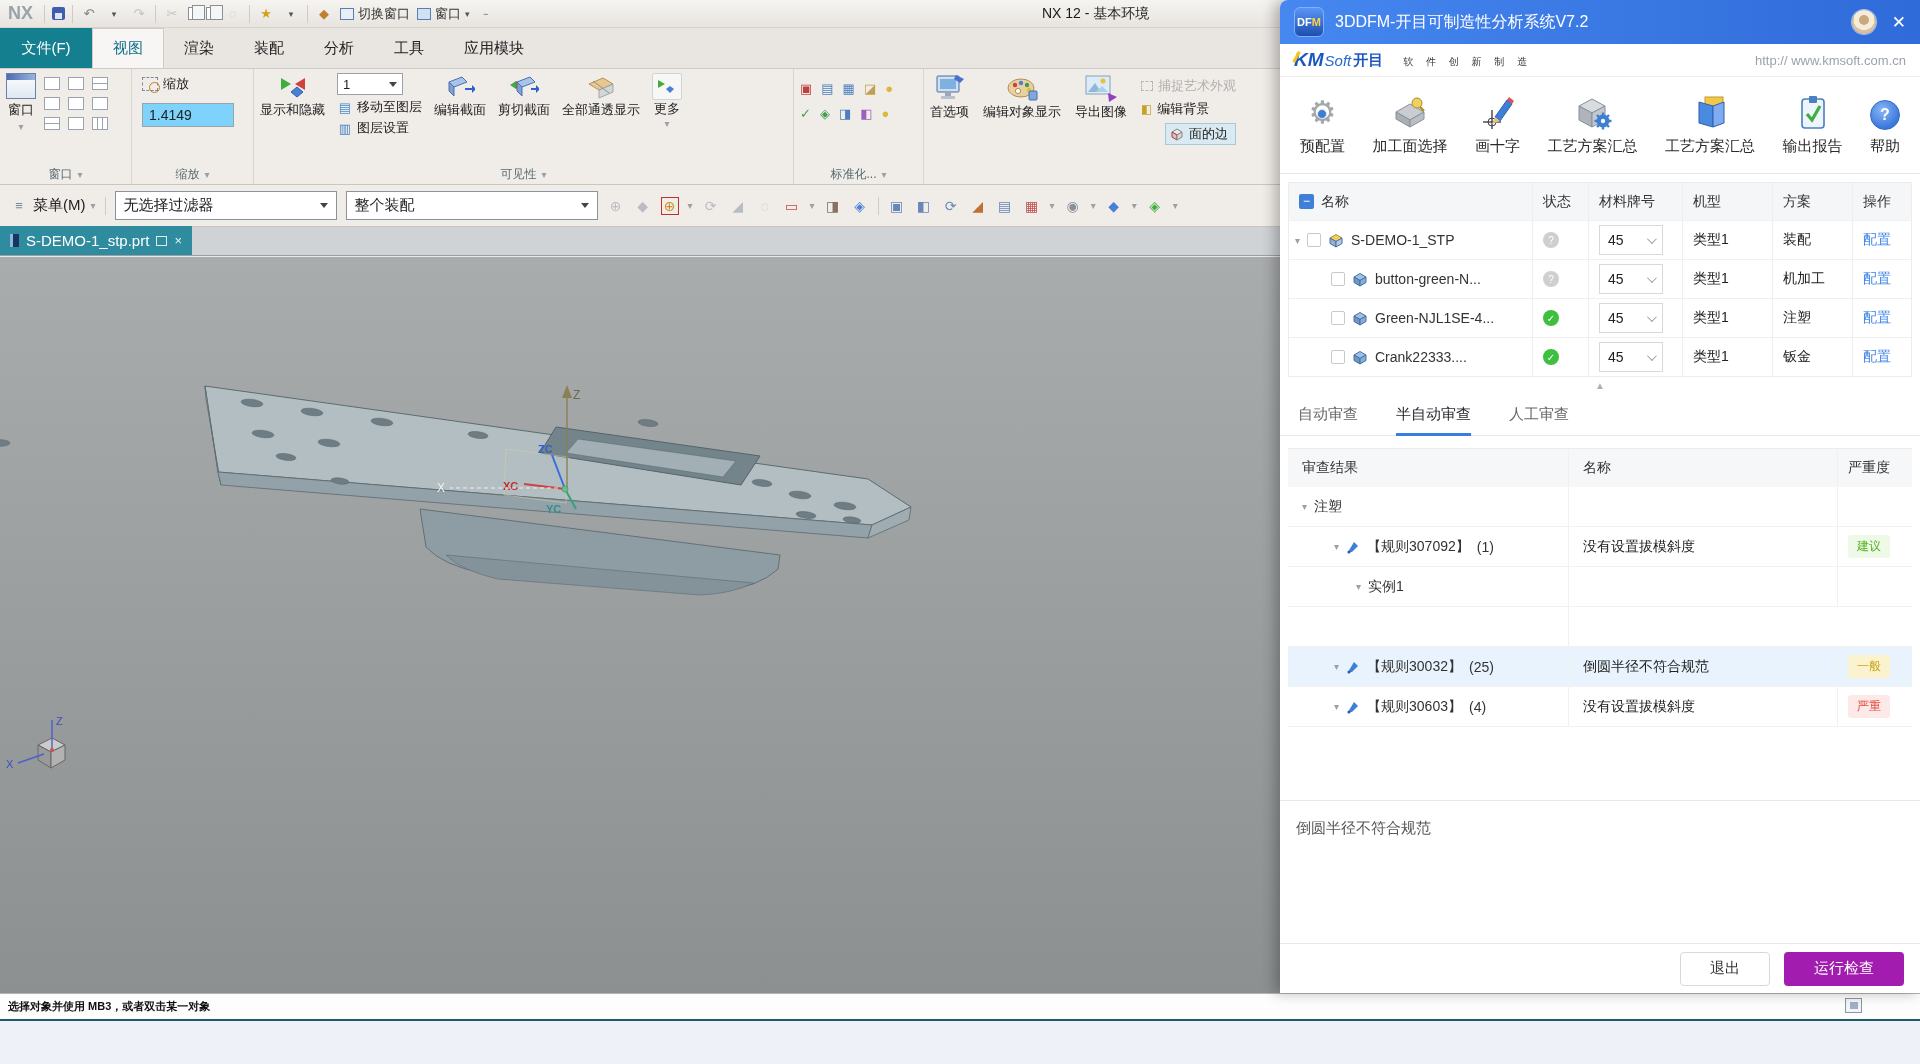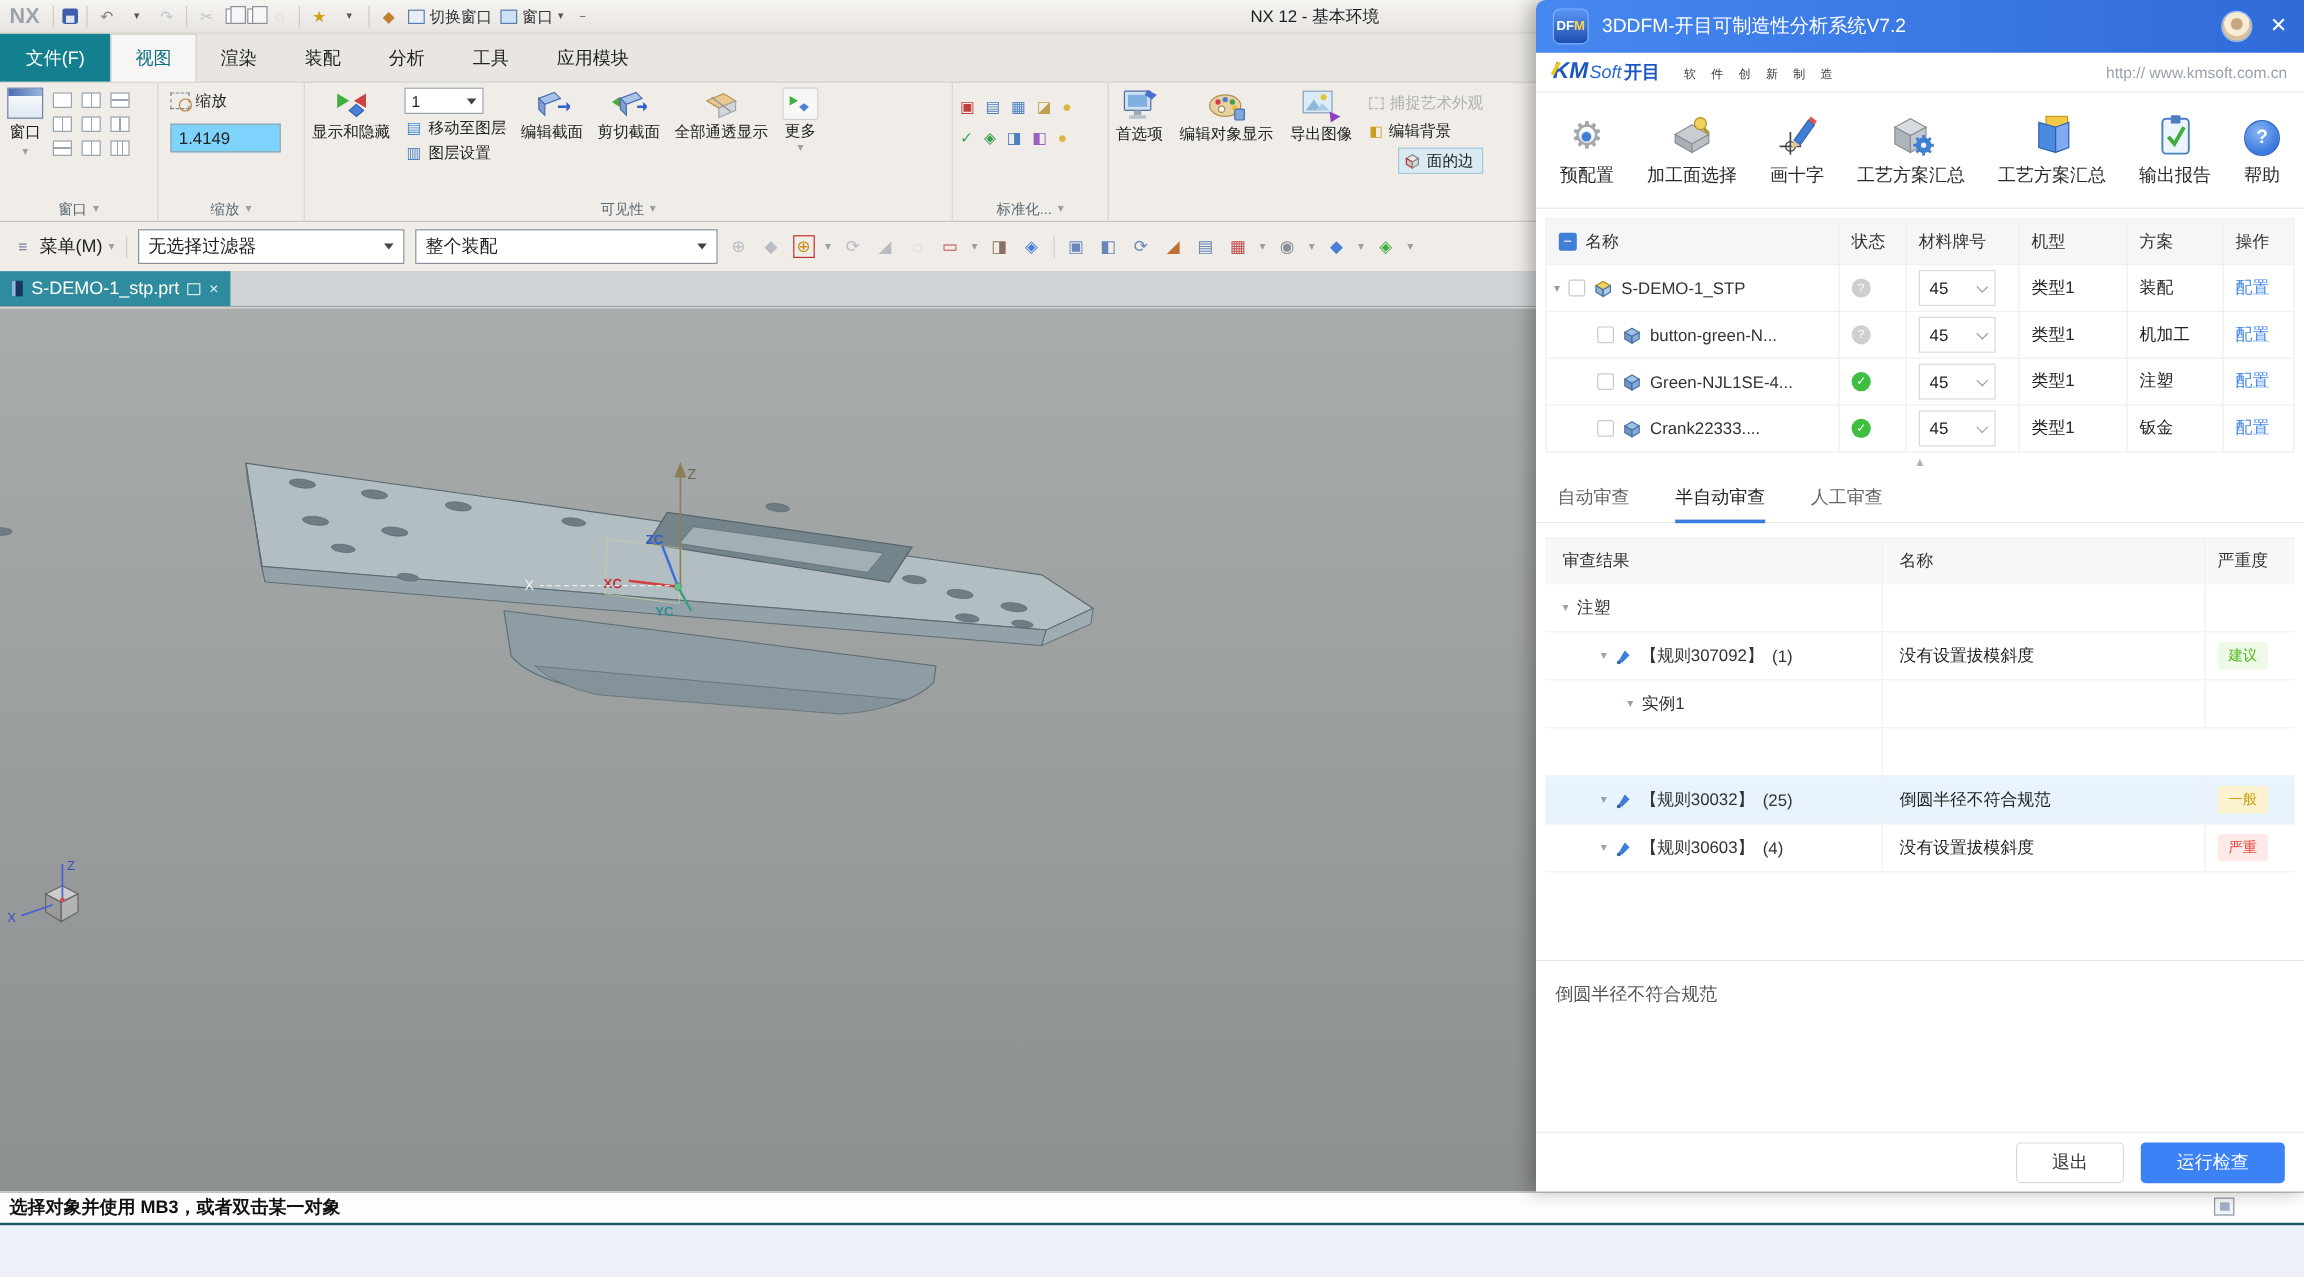--- a/index.html
+++ b/index.html
@@ -73,21 +73,21 @@
   .rest-ico { width:11px; height:10px; border:1px solid #dfeaf0; position:relative; }
   .tab-x { font-size:13px; color:#eaf4f8; }
 
   
   .viewport { position:absolute; left:0; top:257px; width:1920px; height:736px;
               background:linear-gradient(180deg,#a9acac,#8d9090); overflow:hidden; }
 
   
   .statusbar { position:absolute; left:0; top:993px; width:1920px; height:26px; background:#fdfdfd; border-top:1px solid #b8b5b0;
                display:flex; align-items:center; padding:0 8px; }
-  .status-msg { font-size:15px; font-weight:bold; color:#111; }
+  .status-msg { font-size:11px; font-weight:bold; color:#111; }
   .scr-ico { position:absolute; left:1845px; top:4px; width:17px; height:15px; border:1px solid #8a95a5; background:#f2f4f6; display:flex; align-items:center; justify-content:center; }
   .scr-ico i { display:block; width:8px; height:7px; background:#9fb0c6; }
   .bottomstrip { position:absolute; left:0; top:1019px; width:1920px; height:45px; background:#eef2f8; border-top:2px solid #1d5a6b; }
 
   
   .dfm { position:absolute; left:1280px; top:0; width:640px; height:993px; background:#fff;
          box-shadow:-5px 0 14px rgba(0,0,0,.28); border-radius:8px 0 0 0; }
   .dfm-head { height:44px; background:linear-gradient(90deg,#4687f0,#2f6bd9); border-radius:8px 0 0 0;
               display:flex; align-items:center; padding:0 14px; }
   .dfm-logo { width:30px; height:30px; border-radius:6px; background:linear-gradient(180deg,#5a95f5,#1e4fae);
@@ -144,21 +144,21 @@
   .rname { color:#333; } .rgap { gap:7px; }
   .badge { font-size:12px; padding:3px 9px; border-radius:3px; margin-left:10px; }
   .b-green { background:#eef9e8; color:#52b41e; }
   .b-yellow { background:#fbf3cf; color:#c9a213; }
   .b-red { background:#fde9e7; color:#e64d3d; }
 
   .detail { position:absolute; left:0; top:800px; width:640px; border-top:1px solid #e8e8e8; padding:18px 16px; font-size:15px; color:#555; }
   .dfm-foot { position:absolute; left:0; bottom:0; width:640px; height:50px; border-top:1px solid #e8e8e8;
               display:flex; align-items:center; justify-content:flex-end; gap:14px; padding:0 16px; }
   .btn-ghost { width:90px; height:34px; border:1px solid #d9d9d9; border-radius:4px; background:#fff; font-size:15px; color:#333; display:flex; align-items:center; justify-content:center; }
-  .btn-primary { width:120px; height:34px; border-radius:4px; background:#3b82f6; font-size:15px; color:#fff; display:flex; align-items:center; justify-content:center; }
+  .btn-primary { width:120px; height:34px; border-radius:4px; background:#a21caf; font-size:15px; color:#fff; display:flex; align-items:center; justify-content:center; }
   text { font-family:"Liberation Sans","DejaVu Sans",sans-serif; }
 </style>
 </head>
 <body>
 
 <div class="qat">
   <span class="nx-logo">NX</span>
   <span class="qsep"></span>
   <span class="floppy"></span>
   <span class="qsep"></span>

